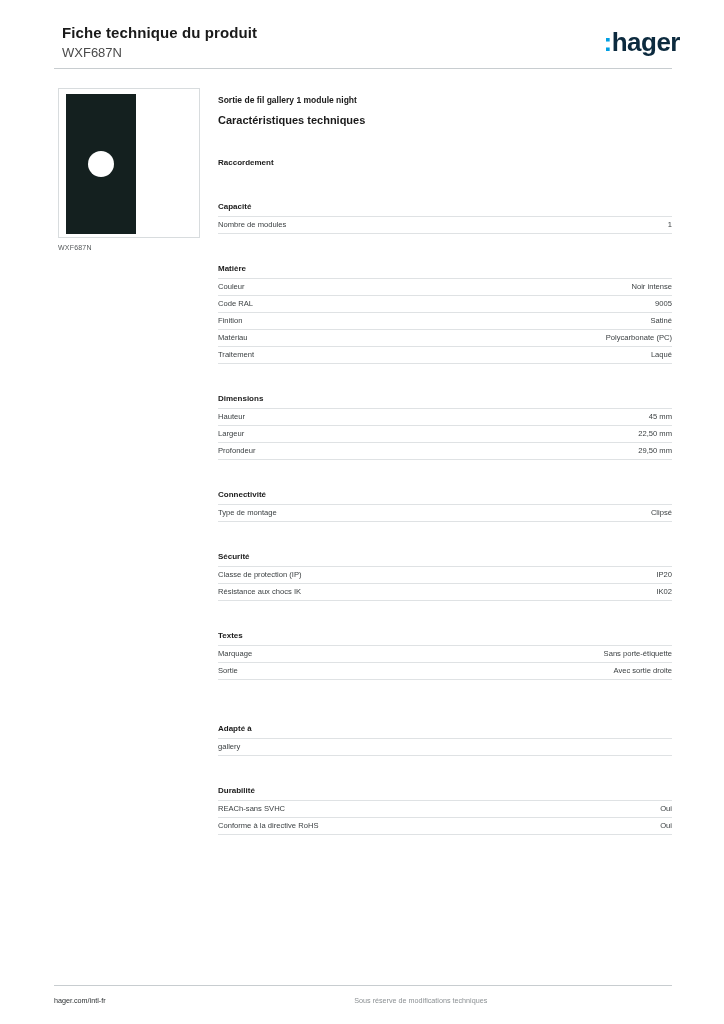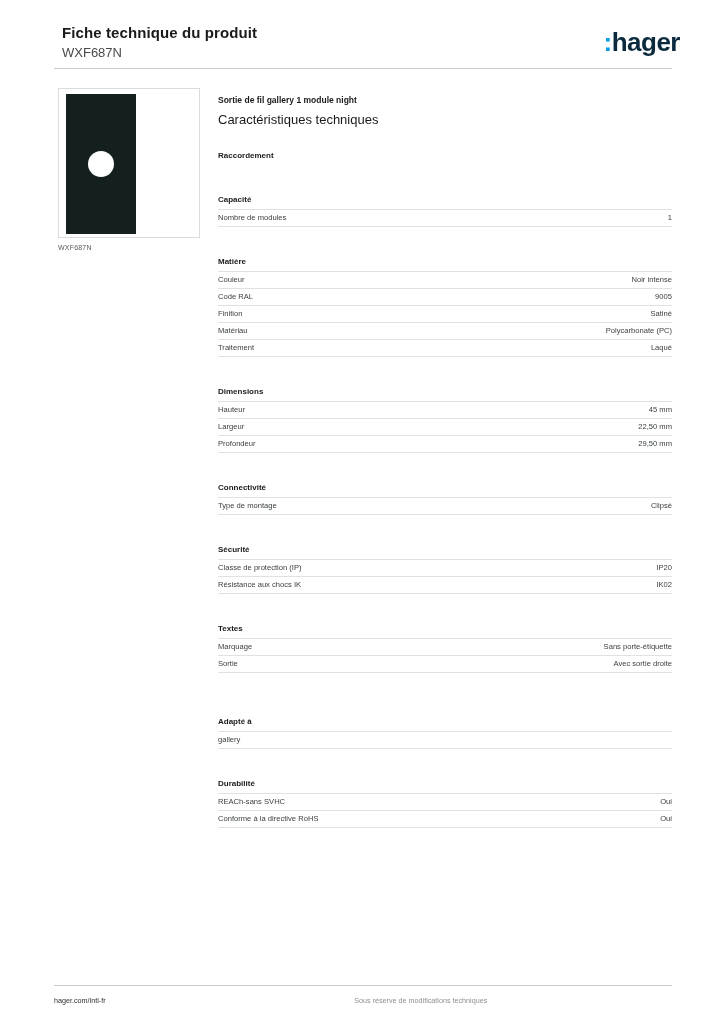--- a/index.html
+++ b/index.html
@@ -107,25 +107,25 @@
     width: 454px;
   }
   .product-name {
     font-size: 8.5px;
     font-weight: bold;
     color: #1a1a1a;
     line-height: 12px;
     margin-bottom: 8px;
   }
   .section-main-title {
-    font-size: 13px;
-    font-weight: normal;
+    font-size: 11px;
+    font-weight: bold;
     color: #1a1a1a;
     line-height: 12px;
-    margin-bottom: 24px;
+    margin-bottom: 31px;
   }
   .group { margin-bottom: 16px; }
   .group-title {
     font-size: 8px;
     font-weight: bold;
     color: #1a1a1a;
     line-height: 11px;
     padding-bottom: 4px;
   }
   .row {

